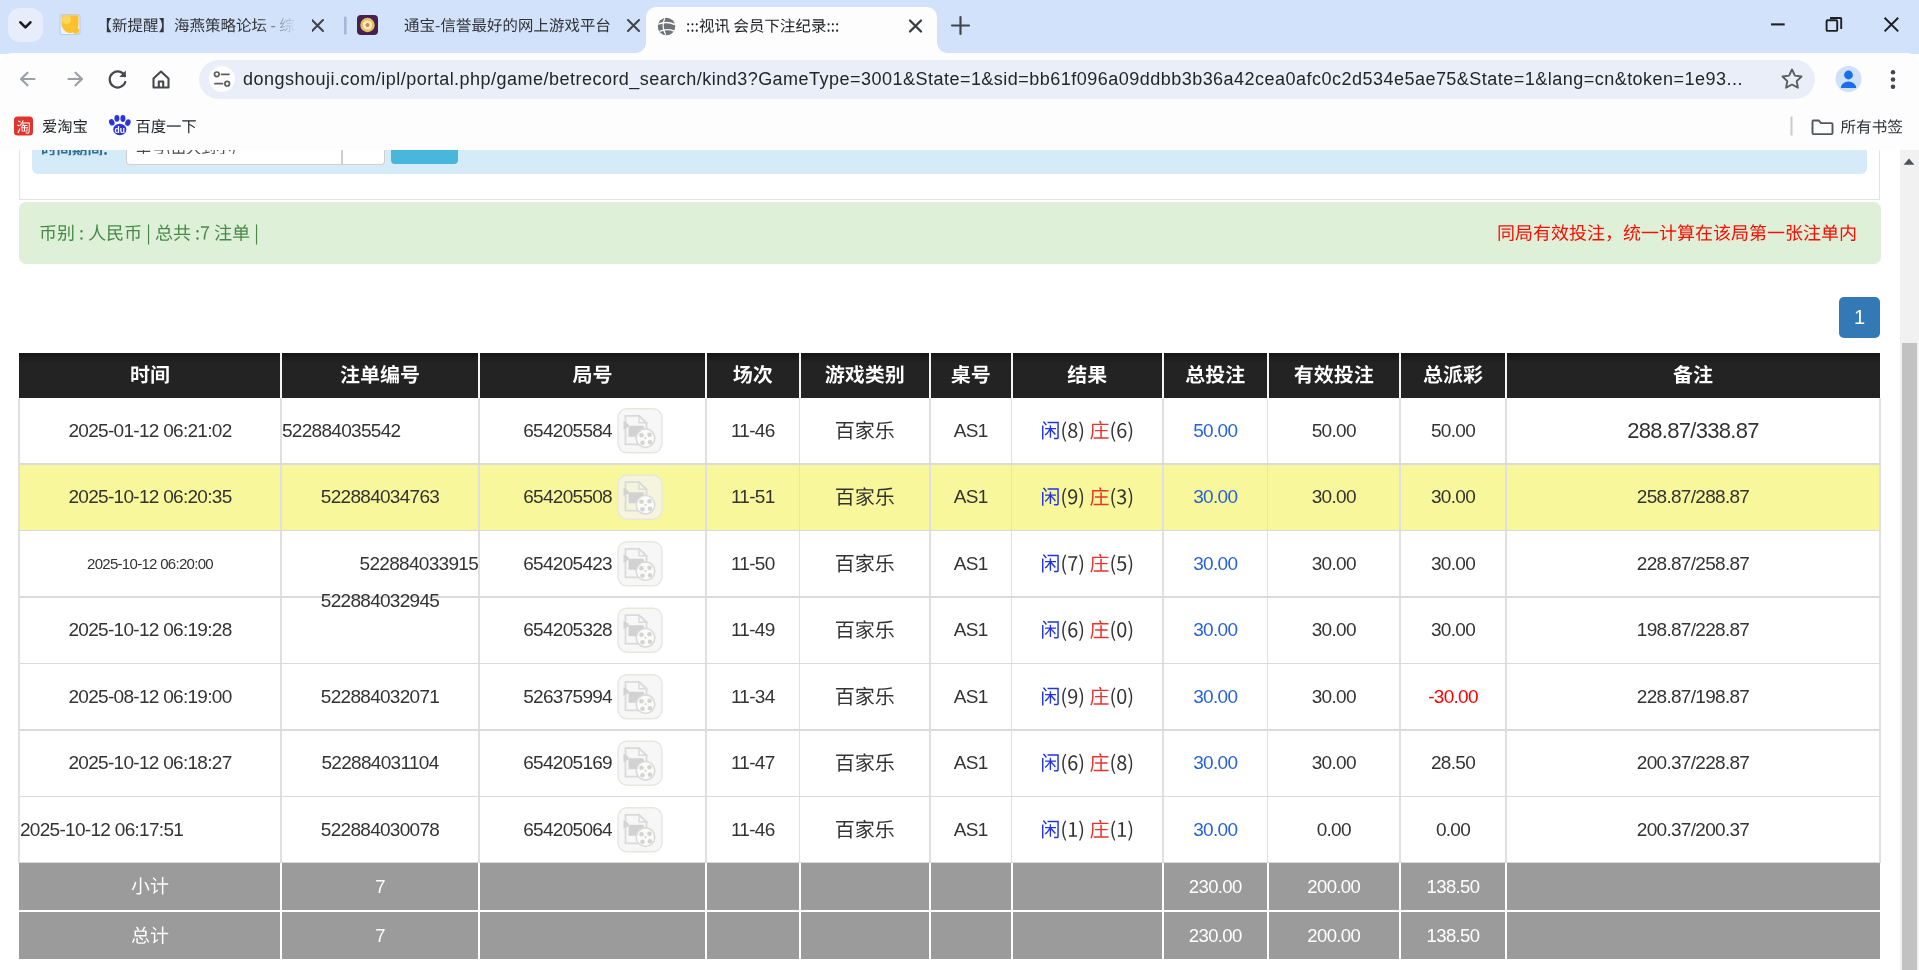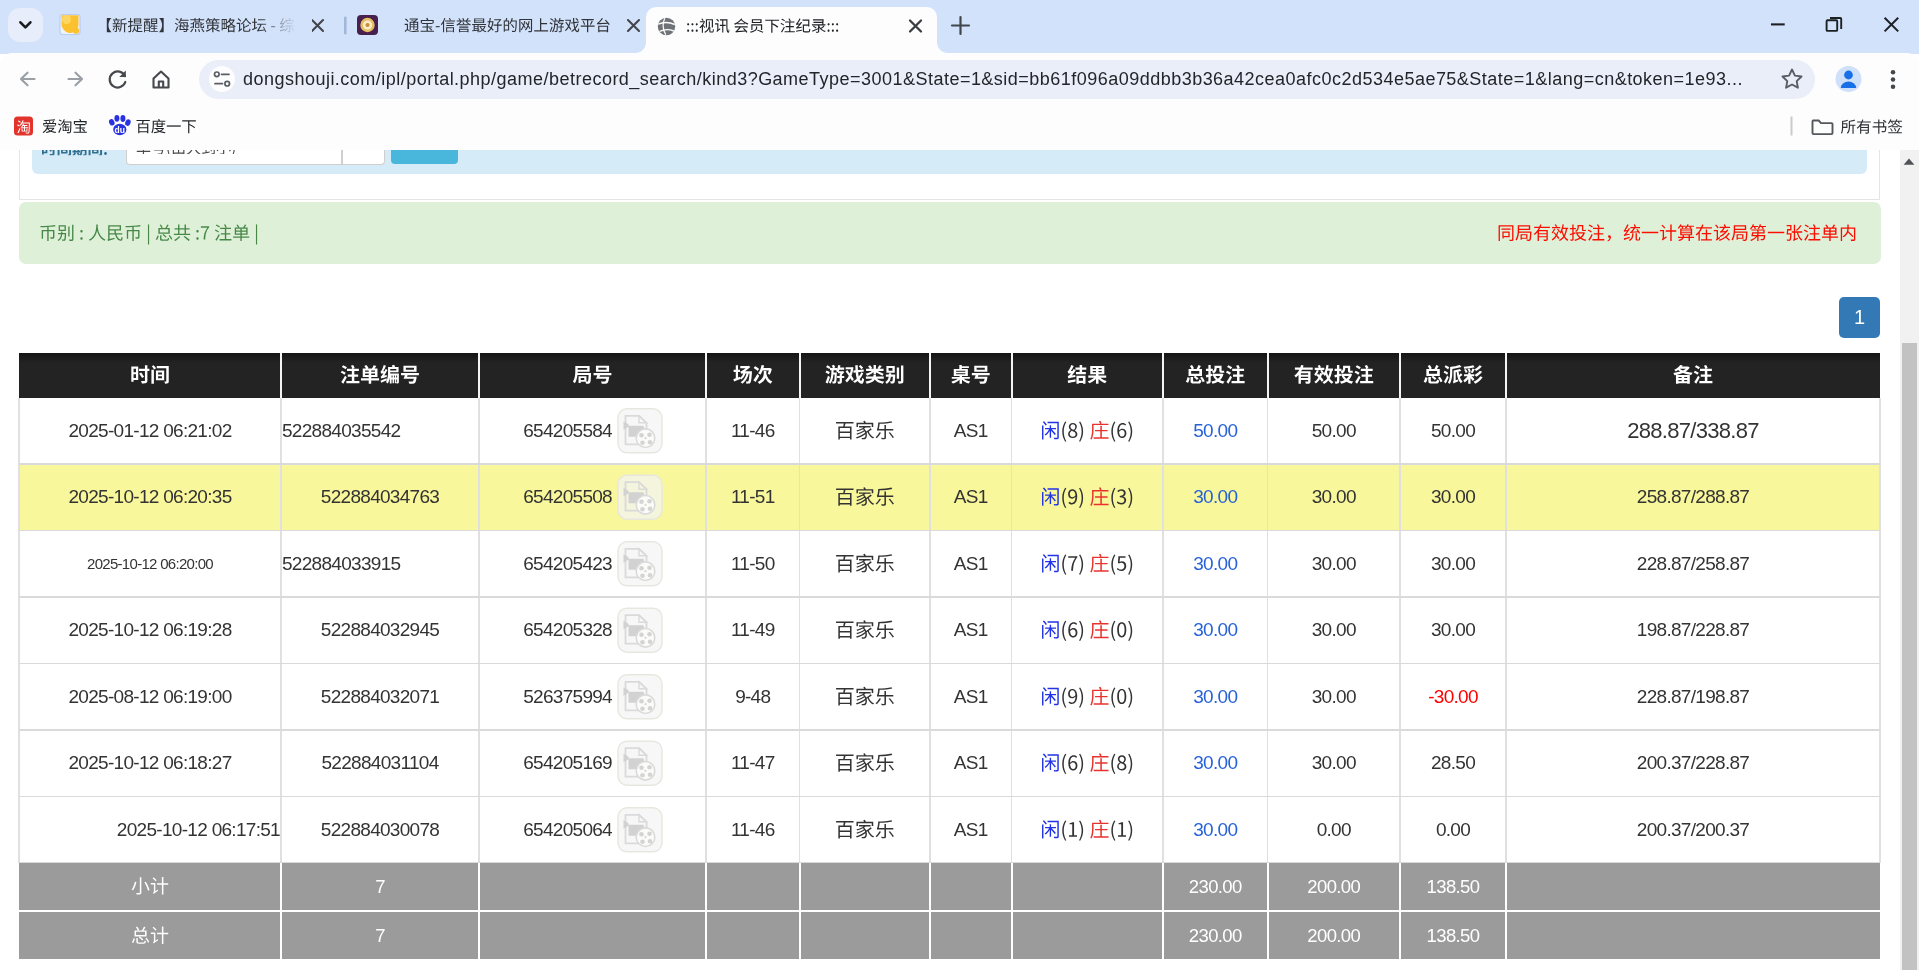--- a/index.html
+++ b/index.html
@@ -67,56 +67,56 @@
 <div class="t" style="left:20.0px;top:464.0px;width:260.0px;height:66.5px;line-height:66.5px;text-align:center;font-size:19px;letter-spacing:-0.7px;color:#333">2025-10-12 06:20:35</div>
 <div class="t" style="left:282.0px;top:464.0px;width:196.0px;height:66.5px;line-height:66.5px;text-align:center;font-size:19px;letter-spacing:-0.7px;color:#333">522884034763</div>
 <div class="t" style="left:472.0px;top:464.0px;width:140px;height:66.5px;line-height:66.5px;text-align:right;font-size:19px;letter-spacing:-0.7px;color:#333">654205508</div>
 <div class="t" style="left:707.0px;top:464.0px;width:91.5px;height:66.5px;line-height:66.5px;text-align:center;font-size:19px;letter-spacing:-0.7px;color:#333">11-51</div>
 <div class="t" style="left:931.0px;top:464.0px;width:79.5px;height:66.5px;line-height:66.5px;text-align:center;font-size:19px;letter-spacing:-0.7px;color:#333">AS1</div>
 <div class="t" style="left:1164.0px;top:464.0px;width:102.5px;height:66.5px;line-height:66.5px;text-align:center;font-size:19px;letter-spacing:-0.7px;color:#2762d9">30.00</div>
 <div class="t" style="left:1268.5px;top:464.0px;width:130.5px;height:66.5px;line-height:66.5px;text-align:center;font-size:19px;letter-spacing:-0.7px;color:#333">30.00</div>
 <div class="t" style="left:1401.0px;top:464.0px;width:104.0px;height:66.5px;line-height:66.5px;text-align:center;font-size:19px;letter-spacing:-0.7px;color:#333">30.00</div>
 <div class="t" style="left:1507.0px;top:464.0px;width:372.0px;height:66.5px;line-height:66.5px;text-align:center;font-size:19px;letter-spacing:-0.7px;color:#333">258.87/288.87</div>
 <div class="t" style="left:20.0px;top:530.5px;width:260.0px;height:66.5px;line-height:66.5px;text-align:center;font-size:15px;letter-spacing:-0.7px;color:#333">2025-10-12 06:20:00</div>
-<div class="t" style="left:282.0px;top:530.5px;width:196.0px;height:66.5px;line-height:66.5px;text-align:left;font-size:19px;letter-spacing:-0.7px;color:#333">522884033915</div>
+<div class="t" style="left:282.0px;top:530.5px;width:196.0px;height:66.5px;line-height:66.5px;text-align:right;font-size:19px;letter-spacing:-0.7px;color:#333">522884033915</div>
 <div class="t" style="left:472.0px;top:530.5px;width:140px;height:66.5px;line-height:66.5px;text-align:right;font-size:19px;letter-spacing:-0.7px;color:#333">654205423</div>
 <div class="t" style="left:707.0px;top:530.5px;width:91.5px;height:66.5px;line-height:66.5px;text-align:center;font-size:19px;letter-spacing:-0.7px;color:#333">11-50</div>
 <div class="t" style="left:931.0px;top:530.5px;width:79.5px;height:66.5px;line-height:66.5px;text-align:center;font-size:19px;letter-spacing:-0.7px;color:#333">AS1</div>
 <div class="t" style="left:1164.0px;top:530.5px;width:102.5px;height:66.5px;line-height:66.5px;text-align:center;font-size:19px;letter-spacing:-0.7px;color:#2762d9">30.00</div>
 <div class="t" style="left:1268.5px;top:530.5px;width:130.5px;height:66.5px;line-height:66.5px;text-align:center;font-size:19px;letter-spacing:-0.7px;color:#333">30.00</div>
 <div class="t" style="left:1401.0px;top:530.5px;width:104.0px;height:66.5px;line-height:66.5px;text-align:center;font-size:19px;letter-spacing:-0.7px;color:#333">30.00</div>
 <div class="t" style="left:1507.0px;top:530.5px;width:372.0px;height:86px;line-height:66.5px;text-align:center;font-size:19px;letter-spacing:-0.7px;color:#333">228.87/258.87</div>
 <div class="t" style="left:20.0px;top:597.0px;width:260.0px;height:66.5px;line-height:66.5px;text-align:center;font-size:19px;letter-spacing:-0.7px;color:#333">2025-10-12 06:19:28</div>
-<div class="t" style="left:282.0px;top:597.0px;width:196.0px;height:65px;line-height:66.5px;text-align:center;font-size:19px;letter-spacing:-0.7px;color:#333">522884032945</div>
+<div class="t" style="left:282.0px;top:568px;width:196.0px;height:65px;line-height:66.5px;text-align:center;font-size:19px;letter-spacing:-0.7px;color:#333">522884032945</div>
 <div class="t" style="left:472.0px;top:597.0px;width:140px;height:66.5px;line-height:66.5px;text-align:right;font-size:19px;letter-spacing:-0.7px;color:#333">654205328</div>
 <div class="t" style="left:707.0px;top:597.0px;width:91.5px;height:66.5px;line-height:66.5px;text-align:center;font-size:19px;letter-spacing:-0.7px;color:#333">11-49</div>
 <div class="t" style="left:931.0px;top:597.0px;width:79.5px;height:66.5px;line-height:66.5px;text-align:center;font-size:19px;letter-spacing:-0.7px;color:#333">AS1</div>
 <div class="t" style="left:1164.0px;top:597.0px;width:102.5px;height:66.5px;line-height:66.5px;text-align:center;font-size:19px;letter-spacing:-0.7px;color:#2762d9">30.00</div>
 <div class="t" style="left:1268.5px;top:597.0px;width:130.5px;height:66.5px;line-height:66.5px;text-align:center;font-size:19px;letter-spacing:-0.7px;color:#333">30.00</div>
 <div class="t" style="left:1401.0px;top:597.0px;width:104.0px;height:66.5px;line-height:66.5px;text-align:center;font-size:19px;letter-spacing:-0.7px;color:#333">30.00</div>
 <div class="t" style="left:1507.0px;top:597.0px;width:372.0px;height:66.5px;line-height:66.5px;text-align:center;font-size:19px;letter-spacing:-0.7px;color:#333">198.87/228.87</div>
 <div class="t" style="left:20.0px;top:663.5px;width:260.0px;height:66.5px;line-height:66.5px;text-align:center;font-size:19px;letter-spacing:-0.7px;color:#333">2025-08-12 06:19:00</div>
 <div class="t" style="left:282.0px;top:663.5px;width:196.0px;height:66.5px;line-height:66.5px;text-align:center;font-size:19px;letter-spacing:-0.7px;color:#333">522884032071</div>
 <div class="t" style="left:472.0px;top:663.5px;width:140px;height:66.5px;line-height:66.5px;text-align:right;font-size:19px;letter-spacing:-0.7px;color:#333">526375994</div>
-<div class="t" style="left:707.0px;top:663.5px;width:91.5px;height:66.5px;line-height:66.5px;text-align:center;font-size:19px;letter-spacing:-0.7px;color:#333">9-48</div>
+<div class="t" style="left:707.0px;top:663.5px;width:91.5px;height:66.5px;line-height:66.5px;text-align:center;font-size:19px;letter-spacing:-0.7px;color:#333">11-34</div>
 <div class="t" style="left:931.0px;top:663.5px;width:79.5px;height:66.5px;line-height:66.5px;text-align:center;font-size:19px;letter-spacing:-0.7px;color:#333">AS1</div>
 <div class="t" style="left:1164.0px;top:663.5px;width:102.5px;height:66.5px;line-height:66.5px;text-align:center;font-size:19px;letter-spacing:-0.7px;color:#2762d9">30.00</div>
 <div class="t" style="left:1268.5px;top:663.5px;width:130.5px;height:66.5px;line-height:66.5px;text-align:center;font-size:19px;letter-spacing:-0.7px;color:#333">30.00</div>
 <div class="t" style="left:1401.0px;top:663.5px;width:104.0px;height:66.5px;line-height:66.5px;text-align:center;font-size:19px;letter-spacing:-0.7px;color:#f00">-30.00</div>
 <div class="t" style="left:1507.0px;top:663.5px;width:372.0px;height:66.5px;line-height:66.5px;text-align:center;font-size:19px;letter-spacing:-0.7px;color:#333">228.87/198.87</div>
 <div class="t" style="left:20.0px;top:730.0px;width:260.0px;height:66.5px;line-height:66.5px;text-align:center;font-size:19px;letter-spacing:-0.7px;color:#333">2025-10-12 06:18:27</div>
 <div class="t" style="left:282.0px;top:730.0px;width:196.0px;height:66.5px;line-height:66.5px;text-align:center;font-size:19px;letter-spacing:-0.7px;color:#333">522884031104</div>
 <div class="t" style="left:472.0px;top:730.0px;width:140px;height:66.5px;line-height:66.5px;text-align:right;font-size:19px;letter-spacing:-0.7px;color:#333">654205169</div>
 <div class="t" style="left:707.0px;top:730.0px;width:91.5px;height:66.5px;line-height:66.5px;text-align:center;font-size:19px;letter-spacing:-0.7px;color:#333">11-47</div>
 <div class="t" style="left:931.0px;top:730.0px;width:79.5px;height:66.5px;line-height:66.5px;text-align:center;font-size:19px;letter-spacing:-0.7px;color:#333">AS1</div>
 <div class="t" style="left:1164.0px;top:730.0px;width:102.5px;height:66.5px;line-height:66.5px;text-align:center;font-size:19px;letter-spacing:-0.7px;color:#2762d9">30.00</div>
 <div class="t" style="left:1268.5px;top:730.0px;width:130.5px;height:66.5px;line-height:66.5px;text-align:center;font-size:19px;letter-spacing:-0.7px;color:#333">30.00</div>
 <div class="t" style="left:1401.0px;top:730.0px;width:104.0px;height:66.5px;line-height:66.5px;text-align:center;font-size:19px;letter-spacing:-0.7px;color:#333">28.50</div>
 <div class="t" style="left:1507.0px;top:730.0px;width:372.0px;height:66.5px;line-height:66.5px;text-align:center;font-size:19px;letter-spacing:-0.7px;color:#333">200.37/228.87</div>
-<div class="t" style="left:20.0px;top:796.5px;width:260.0px;height:67px;line-height:66.5px;text-align:right;font-size:19px;letter-spacing:-0.7px;color:#333">2025-10-12 06:17:51</div>
+<div class="t" style="left:20.0px;top:796.5px;width:260.0px;height:67px;line-height:66.5px;text-align:left;font-size:19px;letter-spacing:-0.7px;color:#333">2025-10-12 06:17:51</div>
 <div class="t" style="left:282.0px;top:796.5px;width:196.0px;height:66.5px;line-height:66.5px;text-align:center;font-size:19px;letter-spacing:-0.7px;color:#333">522884030078</div>
 <div class="t" style="left:472.0px;top:796.5px;width:140px;height:66.5px;line-height:66.5px;text-align:right;font-size:19px;letter-spacing:-0.7px;color:#333">654205064</div>
 <div class="t" style="left:707.0px;top:796.5px;width:91.5px;height:66.5px;line-height:66.5px;text-align:center;font-size:19px;letter-spacing:-0.7px;color:#333">11-46</div>
 <div class="t" style="left:931.0px;top:796.5px;width:79.5px;height:66.5px;line-height:66.5px;text-align:center;font-size:19px;letter-spacing:-0.7px;color:#333">AS1</div>
 <div class="t" style="left:1164.0px;top:796.5px;width:102.5px;height:66.5px;line-height:66.5px;text-align:center;font-size:19px;letter-spacing:-0.7px;color:#2762d9">30.00</div>
 <div class="t" style="left:1268.5px;top:796.5px;width:130.5px;height:66.5px;line-height:66.5px;text-align:center;font-size:19px;letter-spacing:-0.7px;color:#333">0.00</div>
 <div class="t" style="left:1401.0px;top:796.5px;width:104.0px;height:66.5px;line-height:66.5px;text-align:center;font-size:19px;letter-spacing:-0.7px;color:#333">0.00</div>
 <div class="t" style="left:1507.0px;top:796.5px;width:372.0px;height:66.5px;line-height:66.5px;text-align:center;font-size:19px;letter-spacing:-0.7px;color:#333">200.37/200.37</div>
 <div class="a" style="left:19px;top:862.5px;width:1861px;height:47px;background:#9b9b9b"></div>
 <div class="a" style="left:19px;top:912px;width:1861px;height:47px;background:#9b9b9b"></div>

